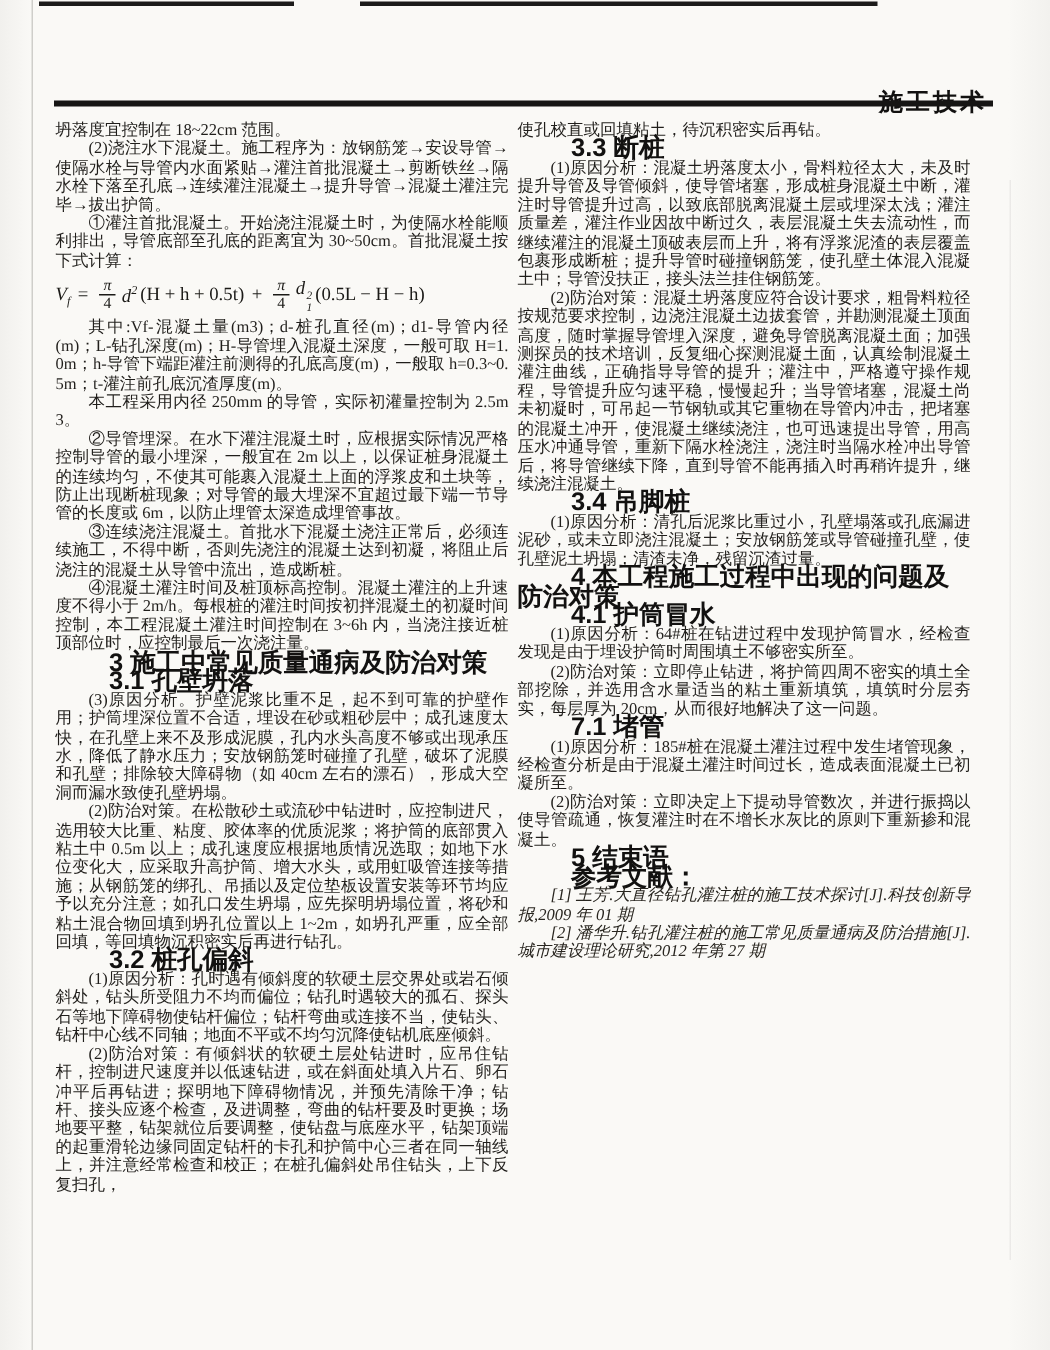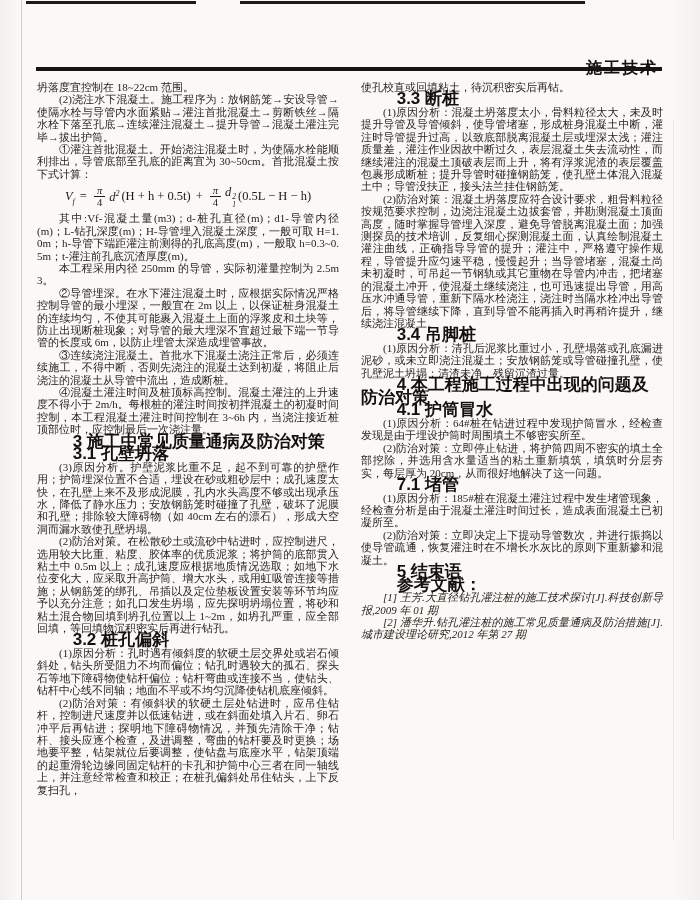--- a/index.html
+++ b/index.html
@@ -16,36 +16,36 @@
   .edge-right{position:absolute;right:26px;top:120px;bottom:60px;width:1px;background:rgba(140,135,128,.12);}
   .topline{position:absolute;top:1px;height:3px;background:#1c1b1a;}
   .topline.seg1{left:26px;width:170px;}
   .topline.seg2{left:240px;width:345px;}
   .header-title{
     position:absolute;top:46px;right:42px;
     font-family:"Liberation Sans","DejaVu Sans",sans-serif;
     font-weight:bold;font-size:16px;letter-spacing:2px;color:#121110;margin-top:12px;
   }
   .header-rule{position:absolute;top:67px;left:36px;width:626px;height:4px;background:#161514;}
-  .cols{position:absolute;top:81px;left:37px;width:626px;display:flex;gap:22px;}
+  .cols{position:absolute;top:81px;left:37px;width:626px;display:flex;gap:6px;}
   .col{width:302px;}
   .p{
     margin:0;font-size:11px;line-height:12.4px;color:#201e1b;
     text-align:justify;text-indent:2em;word-break:break-all;
     font-weight:500;
   }
   .p.noindent{text-indent:0;}
   .h{
     margin:0;font-size:17px;line-height:12.6px;color:#121110;
     font-family:"Liberation Sans","DejaVu Sans",sans-serif;
     font-weight:bold;text-indent:2.1em;word-break:break-all;
   }
   .ref{font-style:italic;font-weight:normal;color:#28251f;}
   .formula{
-    display:flex;justify-content:center;align-items:center;
+    display:flex;justify-content:flex-start;align-items:center;
     padding:5px 0 4px;font-size:12.5px;color:#1b1a17;gap:2px;
   }
   .formula .it{font-style:italic;}
   .formula .op{margin:0 3px;}
   .frac{display:inline-flex;flex-direction:column;align-items:center;line-height:1.05;font-size:10.5px;margin:0 2px;}
   .frac .num{font-style:italic;padding:0 3px;}
   .frac .den{border-top:1px solid #1b1a17;padding:0 3px;}
   .formula sup{font-size:8px;}
   .formula sub{font-size:8px;}
   .ss{display:inline-flex;flex-direction:column;line-height:1;font-size:7.5px;vertical-align:-3px;margin-left:1px;}

